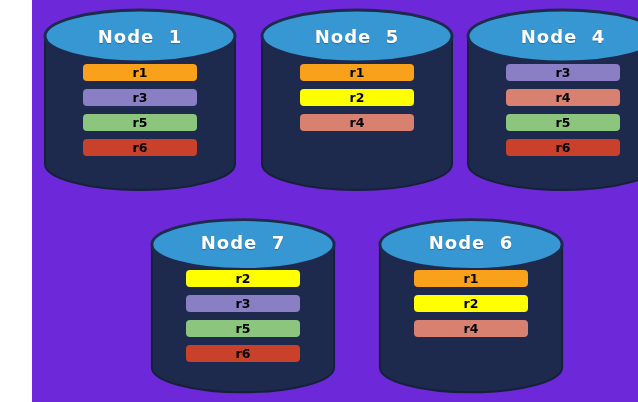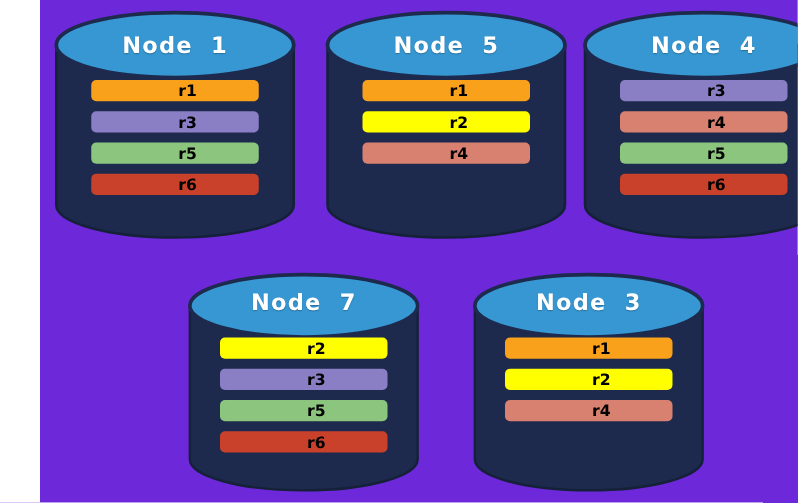--- a/index.html
+++ b/index.html
@@ -68,21 +68,20 @@
     width: 114px;
     height: 17px;
     border-radius: 4px;
     display: flex;
     align-items: center;
     justify-content: center;
     color: var(--bar-text, #000000);
     font-size: 12.5px;
     font-weight: bold;
     line-height: 17px;
-    padding-left: 20px;
   }
   
   .node-1 { left: 10px;  top: 8px; }
   .node-2 { left: 227px; top: 8px; }
   .node-3 { left: 433px; top: 8px; }
   .node-4 { left: 117px; top: 214px; width: 188px; }
   .node-5 { left: 345px; top: 214px; width: 188px; }
 </style>
 </head>
 <body style="background: rgb(255, 255, 255);">
@@ -142,21 +141,21 @@
       <div class="bar" style="background: rgb(140, 198, 126);">r5</div>
       <div class="bar" style="background: rgb(201, 65, 42);">r6</div>
     </div>
   </div>
 
   <div class="node node-5">
     <svg viewBox="0 0 196 184">
       <path class="cyl-body" d="M3 28 L3 156 A95 26 0 0 0 193 156 L193 28 Z"></path>
       <ellipse class="cyl-top" cx="98" cy="28" rx="95" ry="26"></ellipse>
     </svg>
-    <div class="node-title">Node  3</div>
+    <div class="node-title">Node  6</div>
     <div class="bars">
       <div class="bar" style="background: rgb(249, 161, 27);">r1</div>
       <div class="bar" style="background: rgb(255, 255, 0);">r2</div>
       <div class="bar" style="background: rgb(217, 129, 112);">r4</div>
     </div>
   </div>
 
 </div>
 
 </body></html>

